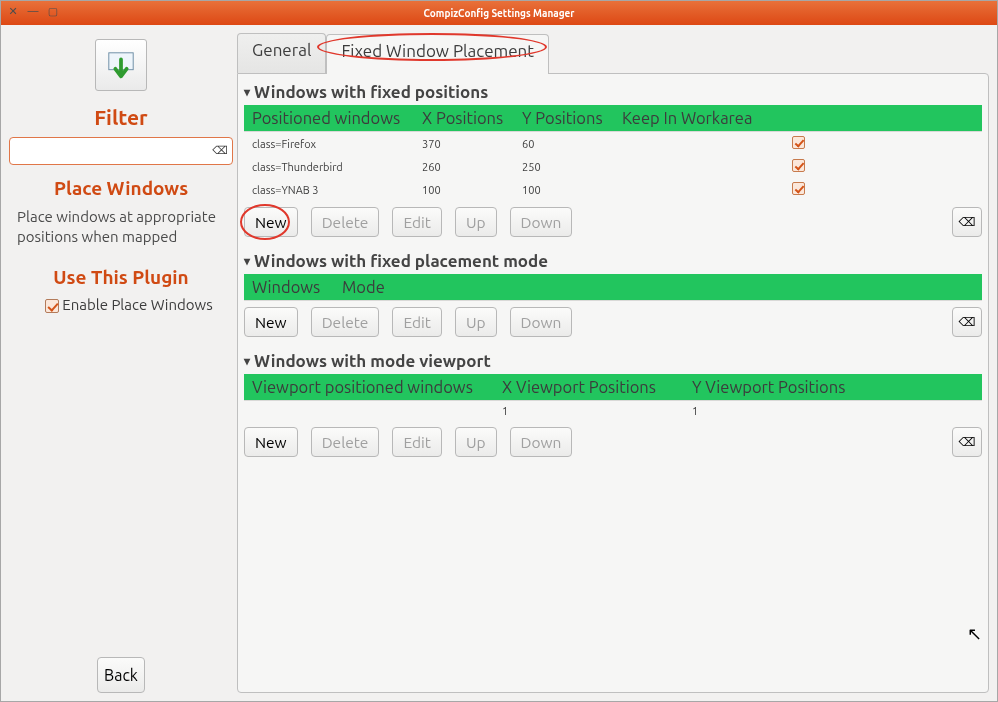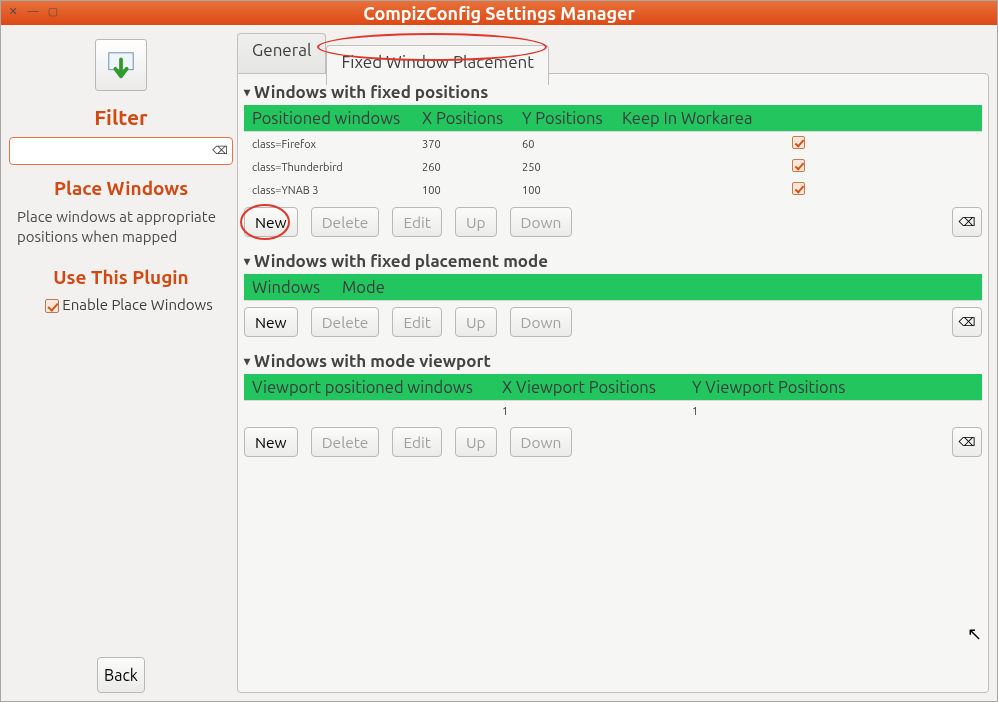--- a/index.html
+++ b/index.html
@@ -1,19 +1,19 @@
 <!DOCTYPE html>
 <html><head>
 <meta charset="utf-8">
 <style>
   * { box-sizing: border-box; font-family: "Ubuntu", "Segoe UI", sans-serif; }
   body { margin: 0; background: #f2f1f0; color: #3c3c3c; font-size: 15px; }
   .window { width: 998px; height: 702px; display: flex; flex-direction: column; border: 1px solid #a7a7a7; background: #f2f1f0; }
   .titlebar { height: 24px; background: linear-gradient(#e8713a, #dd4814); display: flex; align-items: center; justify-content: center; position: relative; }
-  .titlebar-title { font-weight: bold; color: #fff; font-size: 18px; }
+  .titlebar-title { font-weight: bold; color: #fff; font-size: 10px; }
   .titlebar-controls { position: absolute; left: 4px; top: 2px; display: flex; gap: 4px; }
   .titlebar-controls span { width: 16px; height: 16px; display: inline-flex; align-items:center; justify-content:center; font-size:11px; color:#4d4d4d; }
   .body { flex:1; display: flex; padding: 8px; gap: 4px; }
   .sidebar { width: 224px; display:flex; flex-direction:column;align-items:center; }
   .sb-icon-wrap { display:flex; justify-content:center; padding: 6px 0 10px 0; }
   .sb-icon { width:52px; height:52px; border:1px solid #b8b8b8; border-radius:3px; background:linear-gradient(#fff,#eaeaea); display:flex; align-items:center; justify-content:center; }
   .sb-icon svg { width:30px; height:30px; }
   .sb-heading { color:#d04a13; font-size:21px; font-weight:bold; margin: 4px 0 8px 0; }
   .filter-input-wrap { position:relative; margin-bottom:10px; }
   .filter-input { width:100%; height:28px; border:1px solid #e07648; border-radius:4px; padding:2px 24px 2px 6px; background:#fff; outline:none; font-size:15px;}
@@ -21,21 +21,21 @@
   .sb-plugin-label { color:#d04a13; font-size:19px; font-weight:bold; margin:2px 0 8px 0;}
   .sb-desc { font-size:15px; color:#4a4a4a; padding:0 4px 14px 8px; line-height:1.35;}
   .checkbox-row { display:flex; align-items:flex-start; gap:0; padding-left:12px;}
   .chk { appearance:none; width:14px; height:14px; border:1px solid #b37b5a; border-radius:2px; background:#fff; position:relative; margin-top:3px; cursor:pointer;}
   .chk:checked { background:#fbe7da; }
   .chk:checked::after { content:""; position:absolute; left:2px; top:3px; width:8px; height:4px; border-left:2px solid #d45418; border-bottom:2px solid #d45418; transform:rotate(-48deg);}
   .back-btn { margin-top:auto; height:36px; border:1px solid #b8b8b8; border-radius:4px; background:linear-gradient(#fbfbfa,#ebebea); font-size:16px; cursor:pointer;}
   .main { flex:1; display:flex; flex-direction:column; }
   .tabs { display:flex; position:relative; z-index:1;}
   .tab { padding:6px 14px 14px 14px; border:1px solid #bfbfbf; border-bottom:none; border-top-left-radius:4px; border-top-right-radius:4px; font-size:17px; cursor:pointer; background:linear-gradient(#efefee,#e5e5e4); margin-right:0px;text-align:center; }
-  .tab.active { background:#f6f6f5; position:relative; top:12px;}
+  .tab.active { background:#f6f6f5; position:relative; top:1px;}
   .tab-highlight { position:absolute; border:2px solid #e0382c; border-radius:50%/50%; pointer-events:none; }
   .tab-highlight-1 { left:80px; top:0px; width:230px; height:28px; }
   .pane { flex:1; border:1px solid #bfbfbf; border-radius:0 4px 4px 4px; background:#f6f6f5; padding:6px 6px; overflow:auto;}
   .section { margin-bottom:12px; }
   .section-header { display:flex; align-items:center; gap:4px; font-size:17px; font-weight:bold; color:#444; padding:2px 0 4px 0; cursor:pointer;}
   .section-header .tri { font-size:12px;}
   table.datagrid { width:100%; border-collapse:collapse; }
   table.datagrid th { text-align:left; font-weight:normal; font-size:16.5px; background:#22c55e; padding:4px 8px; border-bottom:1px solid #d9d9d7;}
   table.datagrid td { padding:4px 8px; font-size:11px; }
   .btn-row { display:flex; gap:13px; margin-top:6px; position:relative;}

